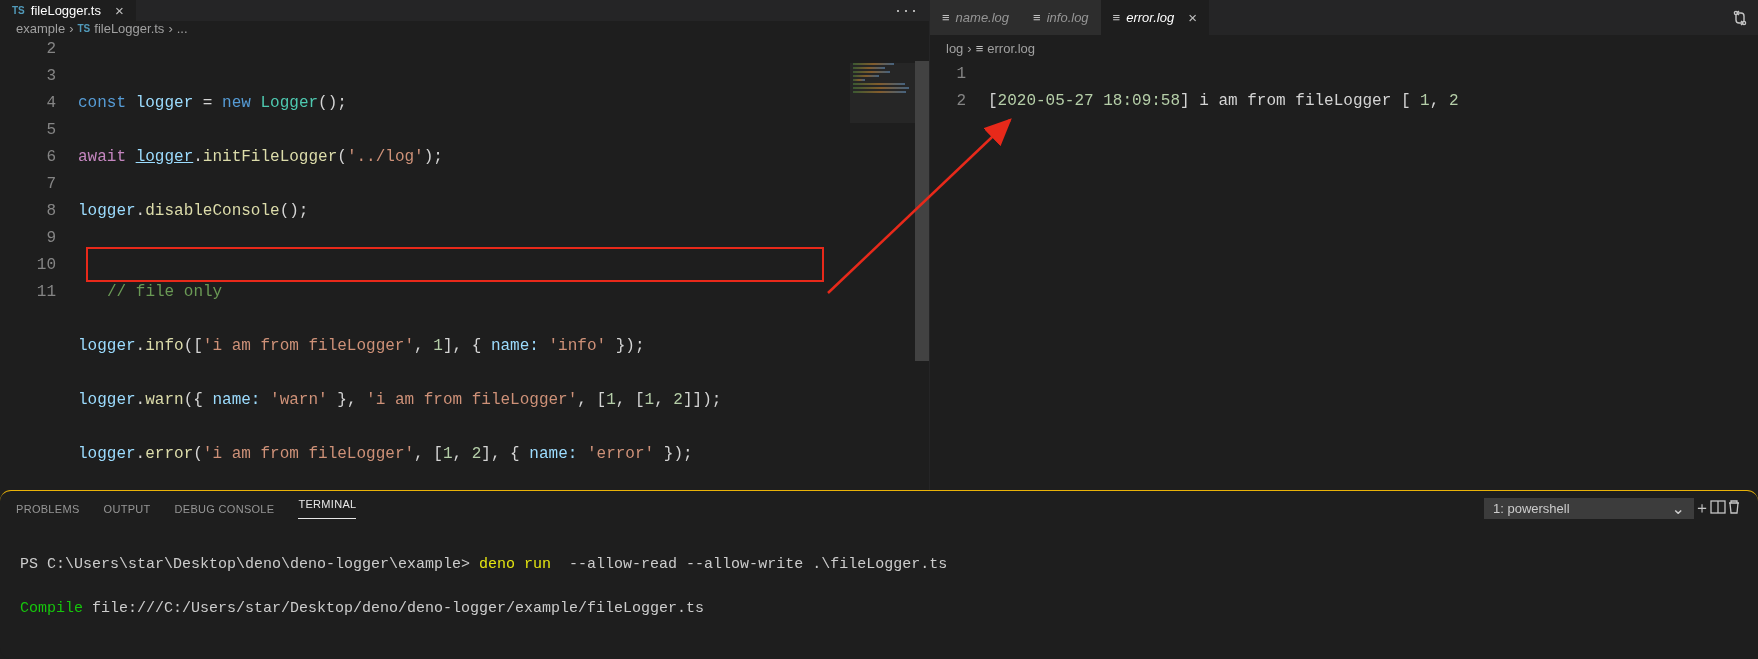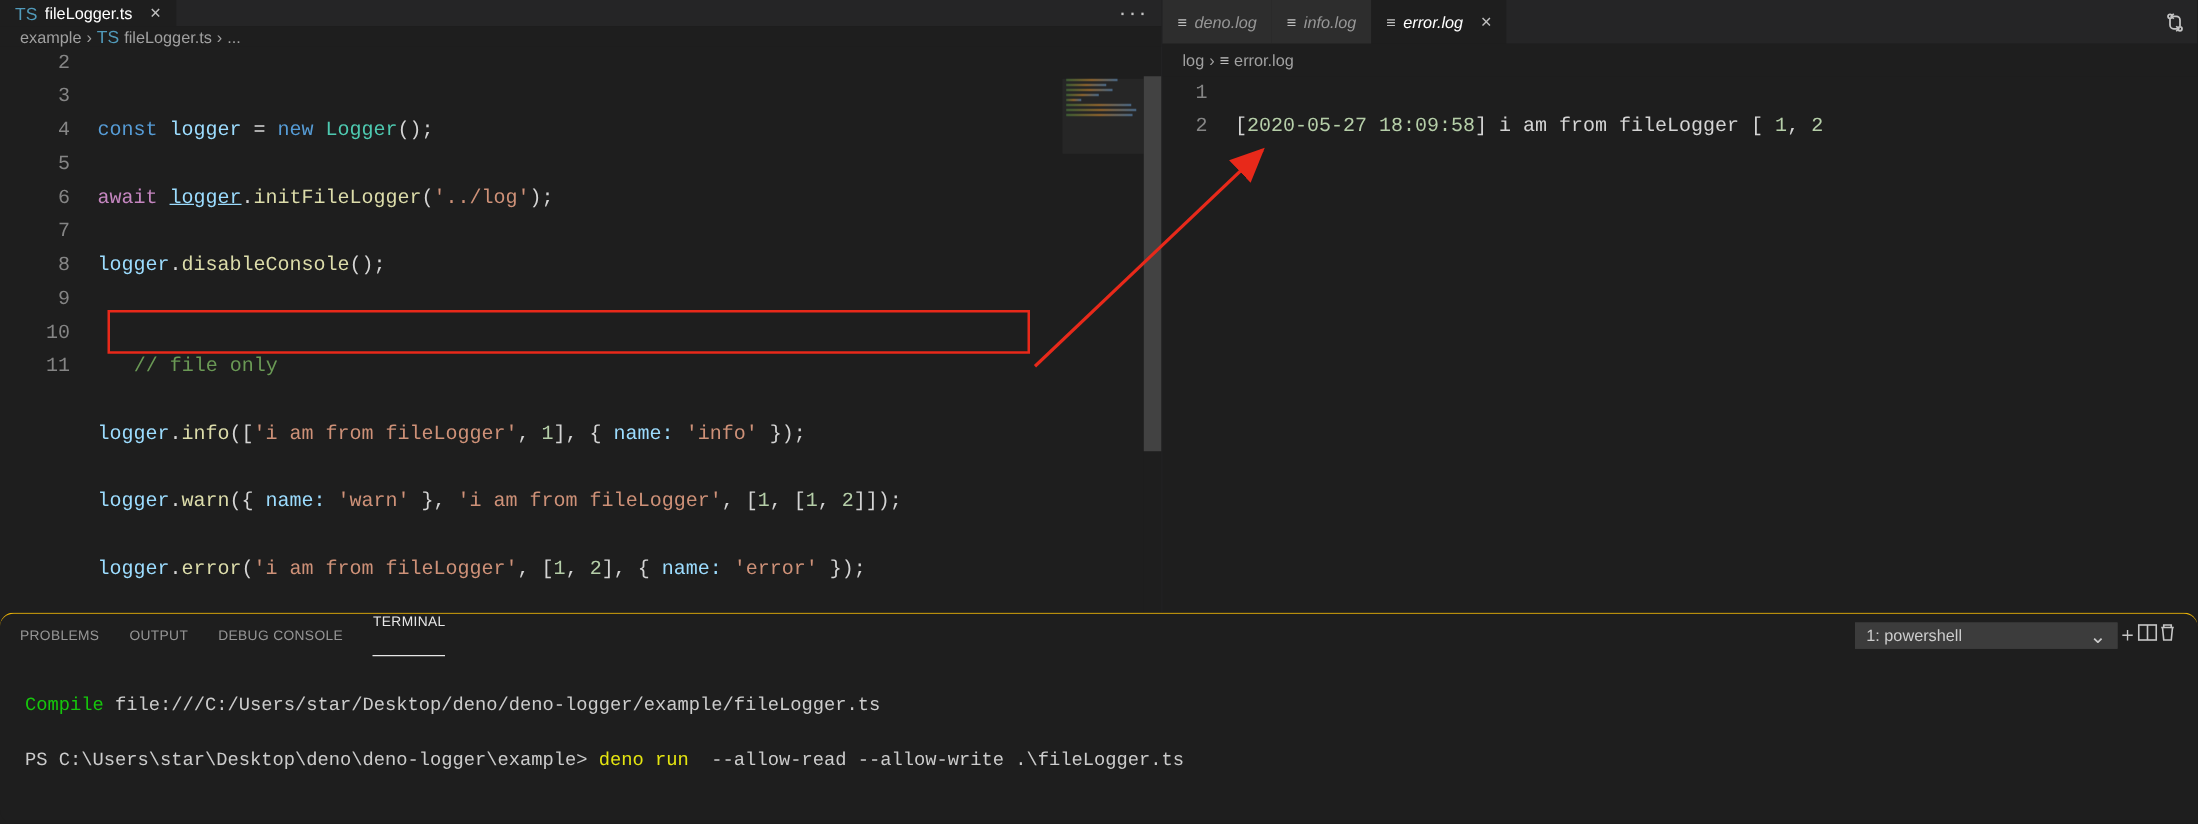--- a/index.html
+++ b/index.html
@@ -45,22 +45,22 @@
       font-style: italic;
     }
     .tab.active {
       background: #1e1e1e;
       color: #ffffff;
       font-style: normal;
     }
     .tab.active.italic { font-style: italic; color: #ffffff; }
     .ts-badge {
       color: #519aba;
-      font-weight: normal;
-      font-size: 14px;
+      font-weight: bold;
+      font-size: 10px;
       font-style: normal;
     }
     .log-icon {
       color: #c0c0c0;
       font-size: 13px;
       font-style: normal;
     }
     .close-x {
       margin-left: 8px;
       color: #c0c0c0;
@@ -179,21 +179,21 @@
       height: 35px;
       padding: 0 16px;
       gap: 24px;
       font-size: 11px;
       color: #969696;
     }
     .panel-tab { cursor: pointer; letter-spacing: 0.3px; }
     .panel-tab.active {
       color: #e7e7e7;
       border-bottom: 1px solid #e7e7e7;
-      padding-bottom: 20px;
+      padding-bottom: 8px;
     }
     .panel-right {
       margin-left: auto;
       display: flex;
       align-items: center;
     }
     .terminal-select {
       background: #3c3c3c;
       border: 1px solid #3c3c3c;
       color: #cccccc;
@@ -296,21 +296,21 @@
     </div>
     <div class="scrollbar-track">
       <div class="scrollbar-thumb" style="height:300px;"></div>
     </div>
   </div>
 
   <div class="editor-pane right">
     <div class="tab-bar">
       <div class="tab">
         <span class="log-icon">≡</span>
-        <span>deno.log</span>
+        <span>name.log</span>
       </div>
       <div class="tab">
         <span class="log-icon">≡</span>
         <span>info.log</span>
       </div>
       <div class="tab active italic">
         <span class="log-icon">≡</span>
         <span>error.log</span>
         <span class="close-x">×</span>
       </div>
@@ -368,16 +368,16 @@
           </svg>
       </span>
       <span class="panel-icon">
         <svg width="16" height="16" viewBox="0 0 16 16" fill="none" stroke="#c5c5c5" stroke-width="1.3">
             <path d="M3 4h10M5 4V2h6v2M4 4l1 10h6l1-10"></path>
           </svg>
       </span>
     </div>
   </div>
   <div class="terminal-body">
+<div><span class="term-white">PS C:\Users\star\Desktop\deno\deno-logger\example&gt; </span><span class="term-yellow">deno run </span><span class="term-white"> --allow-read --allow-write </span><span class="term-white">.\fileLogger.ts</span></div>
 <div><span class="term-green">Compile</span><span class="term-white"> file:///C:/Users/star/Desktop/deno/deno-logger/example/fileLogger.ts</span></div>
-<div><span class="term-white">PS C:\Users\star\Desktop\deno\deno-logger\example&gt; </span><span class="term-yellow">deno run </span><span class="term-white"> --allow-read --allow-write </span><span class="term-white">.\fileLogger.ts</span></div>
   </div>
 </div>
 
 </body></html>

